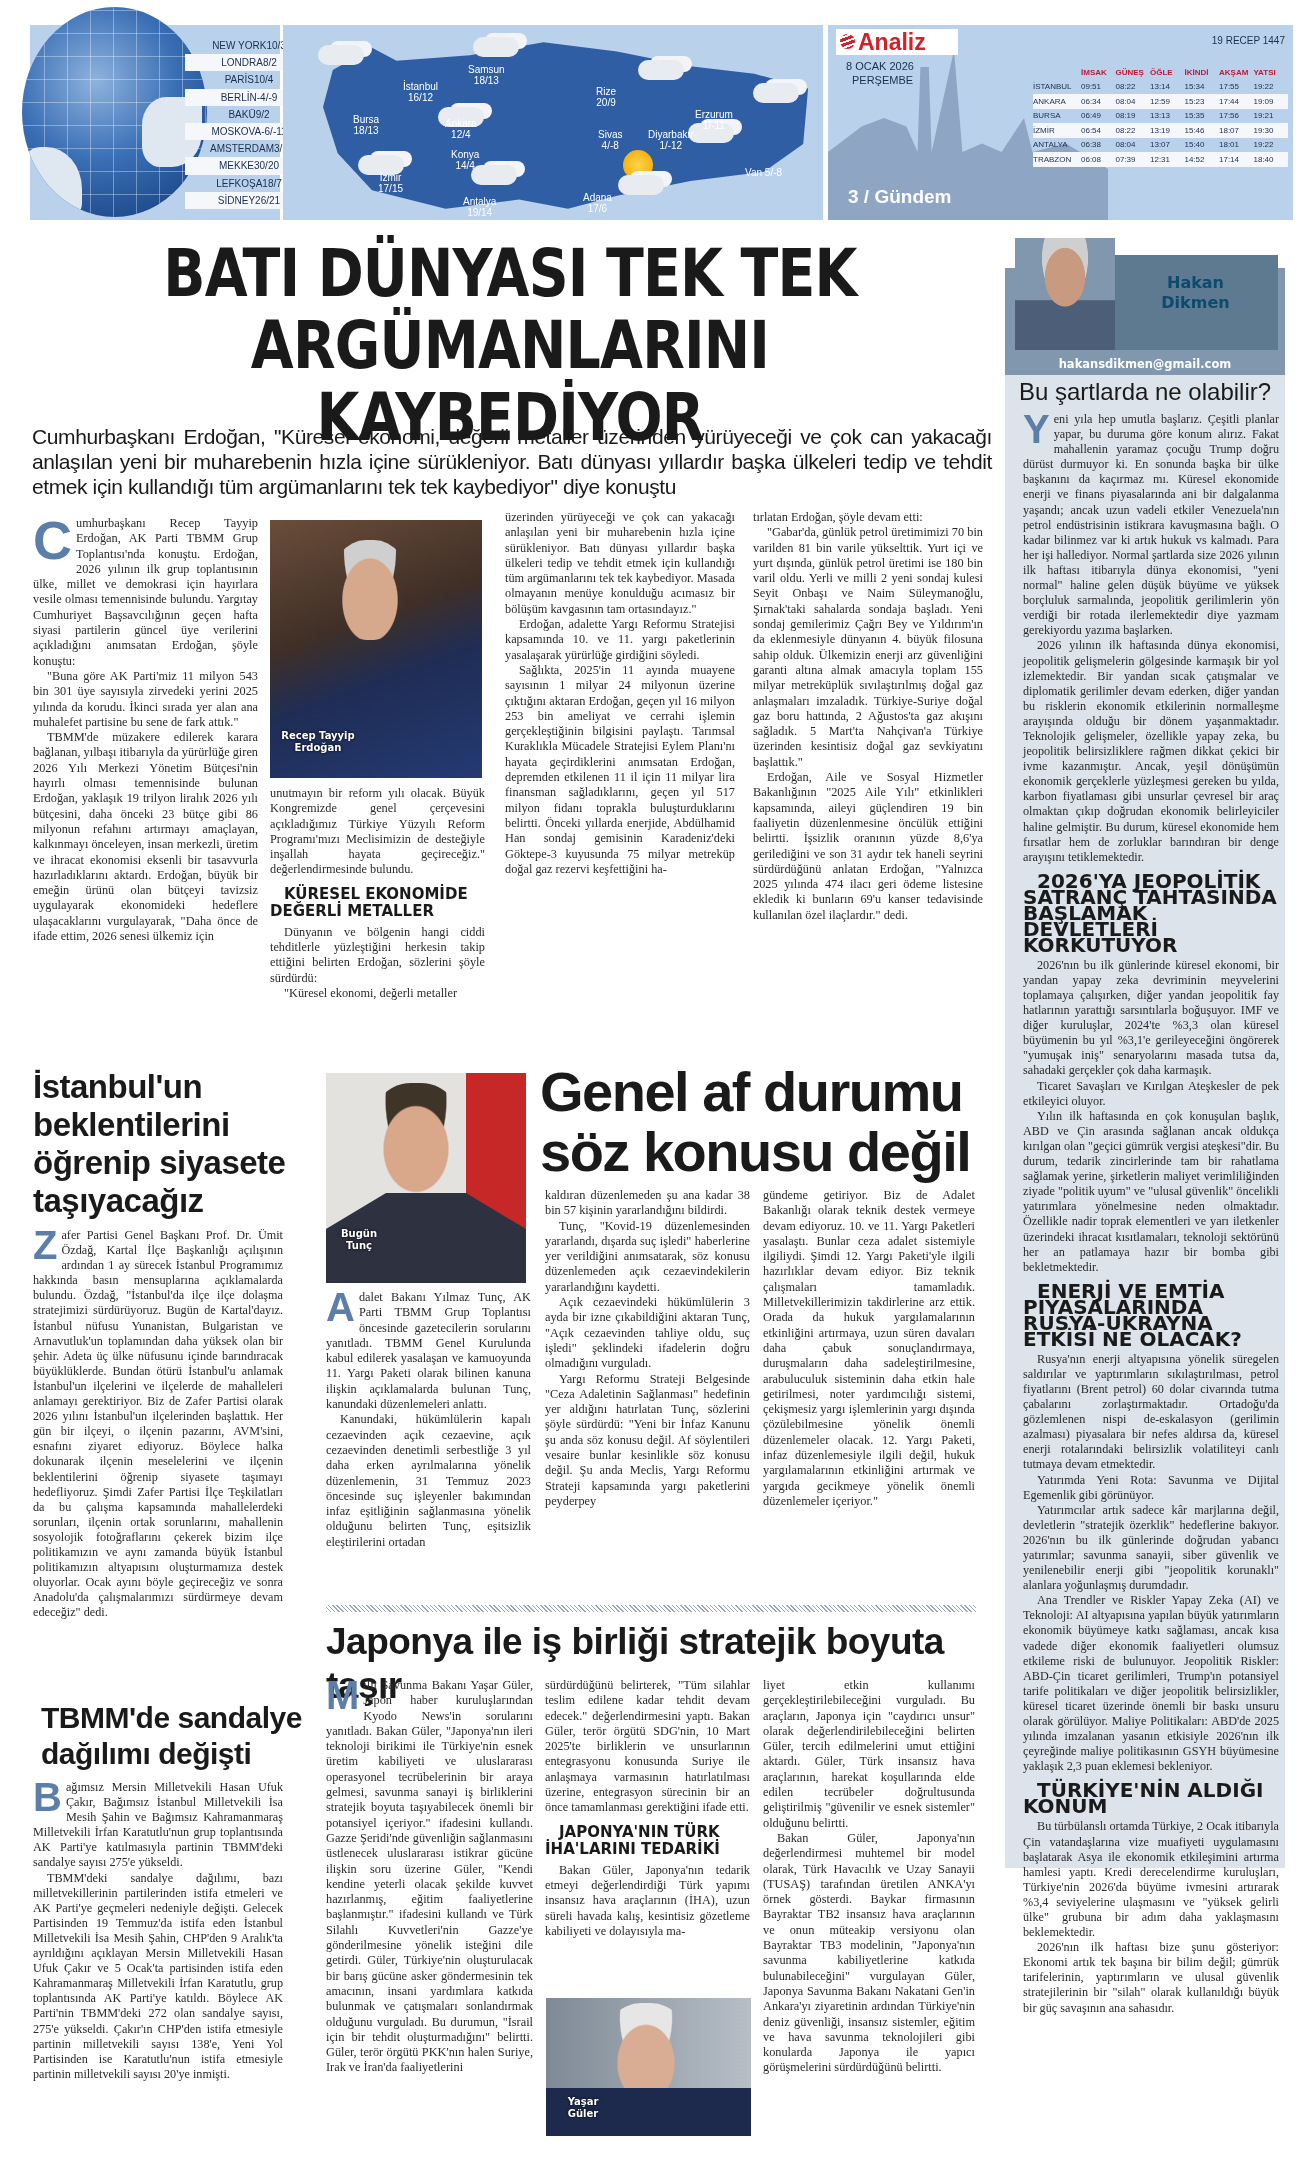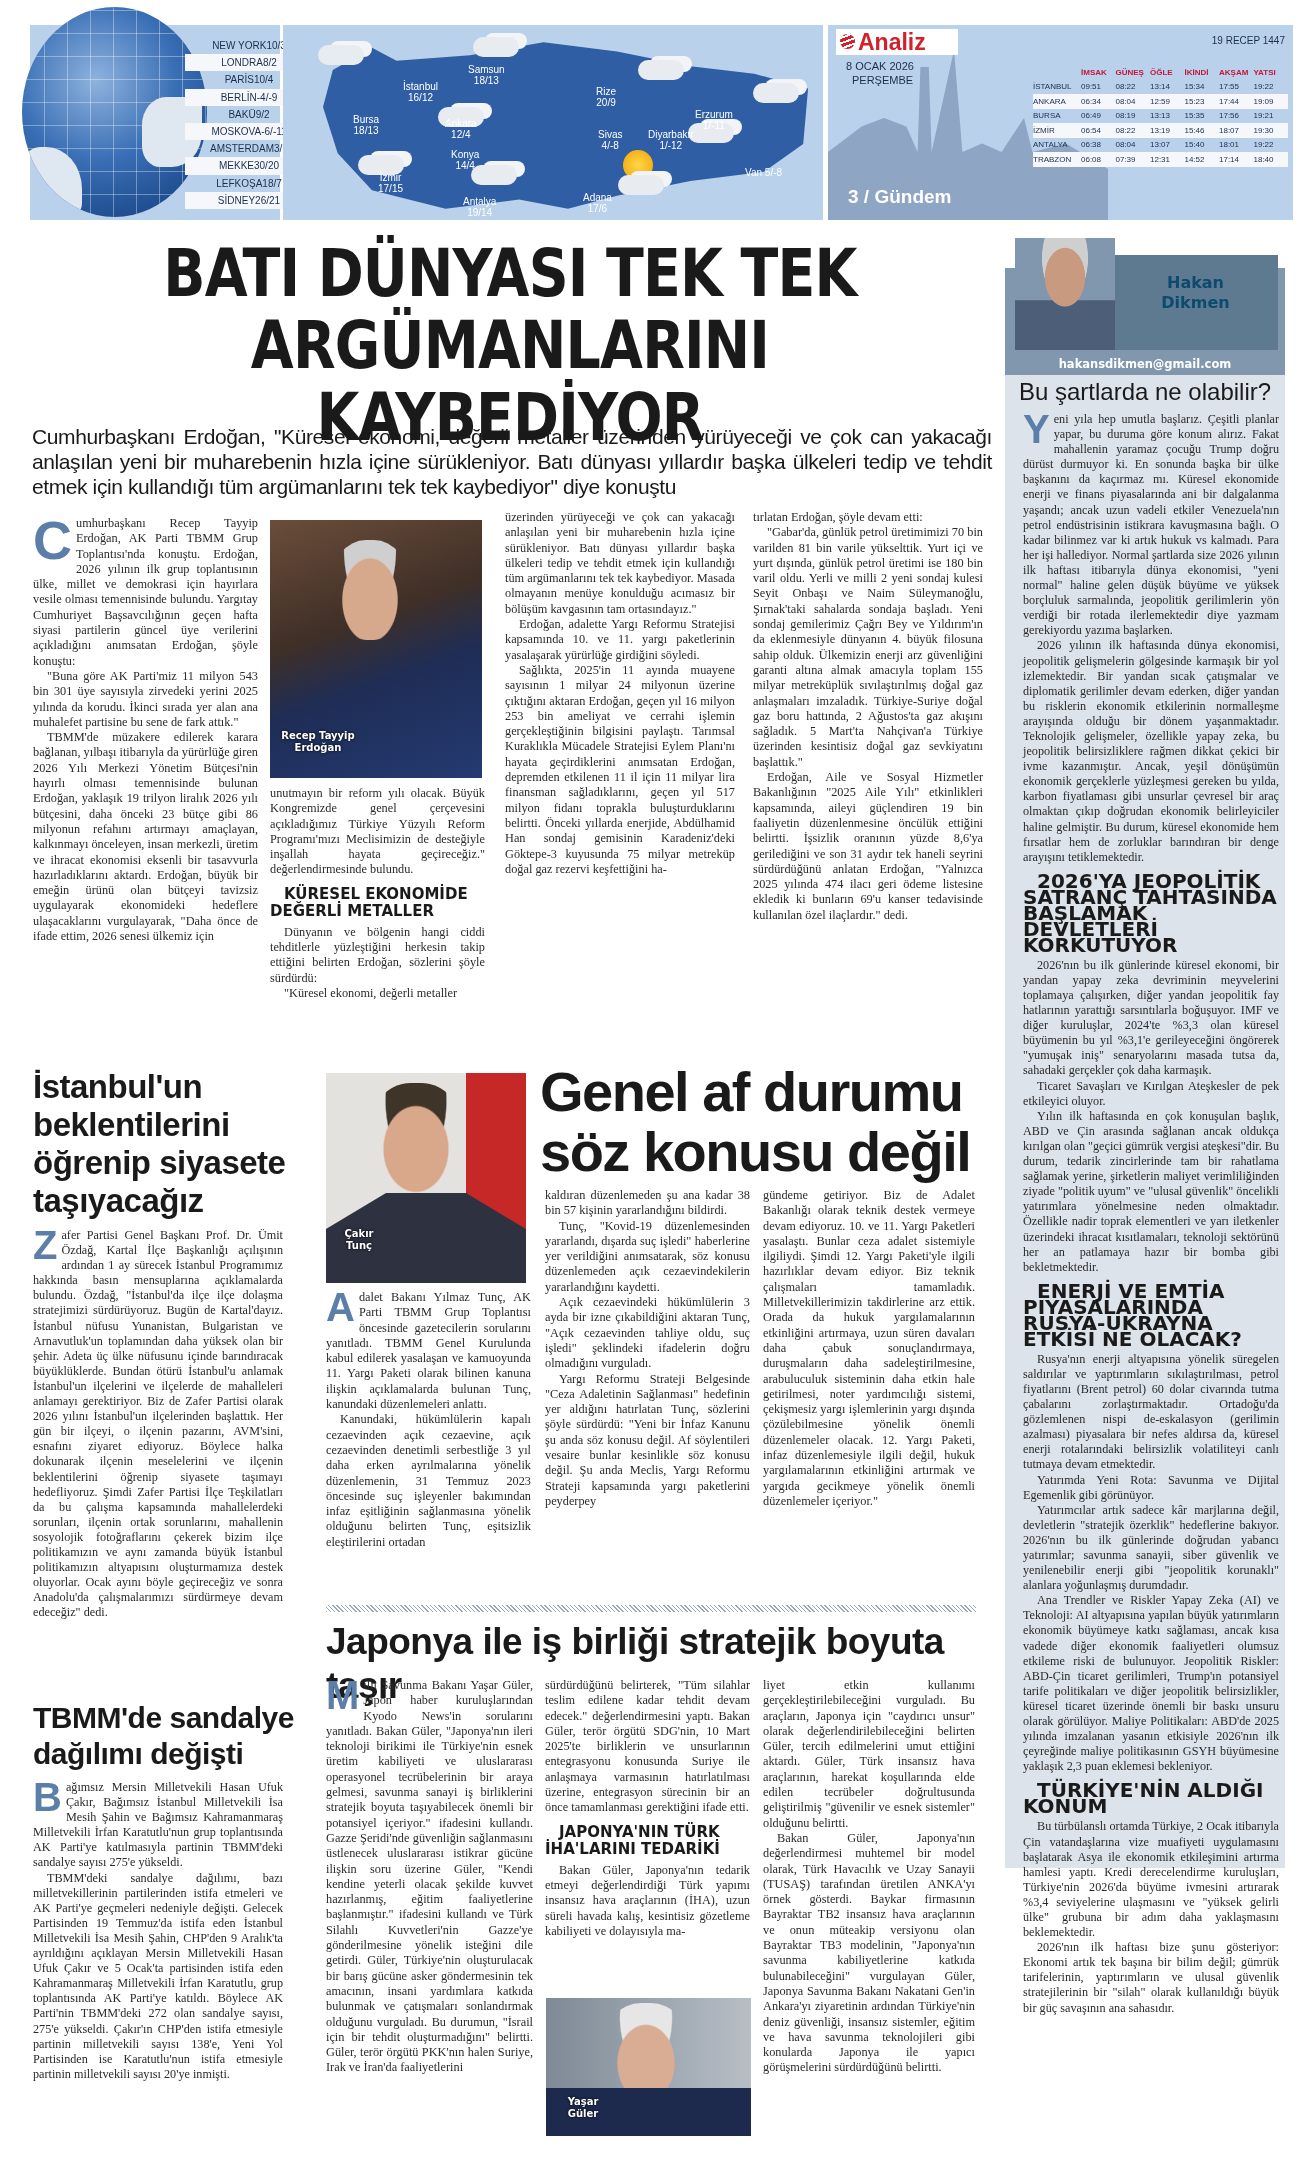--- a/index.html
+++ b/index.html
@@ -263,30 +263,30 @@
     <p>Bu türbülanslı ortamda Türkiye, 2 Ocak itibarıyla Çin vatandaşlarına vize muafiyeti uygulamasını başlatarak Asya ile ekonomik etkileşimini artırma hamlesi yaptı. Kredi derecelendirme kuruluşları, Türkiye'nin 2026'da büyüme ivmesini artırarak %3,4 seviyelerine ulaşmasını ve "yüksek gelirli ülke" grubuna bir adım daha yaklaşmasını beklemektedir.</p>
     <p>2026'nın ilk haftası bize şunu gösteriyor: Ekonomi artık tek başına bir bilim değil; gümrük tarifelerinin, yaptırımların ve ulusal güvenlik stratejilerinin bir "silah" olarak kullanıldığı büyük bir güç savaşının ana sahasıdır.</p>
   </div>
 </div>
 
 <h2 class="abs h2" style="left:33px;top:1068px;width:270px;font-size:33px;line-height:38px">İstanbul'un beklentilerini öğrenip siyasete taşıyacağız</h2>
 <div class="col" style="left:33px;top:1228px;width:250px;font-size:12.2px;line-height:15.1px">
   <p class="ni"><span class="drop" style="font-size:40px;line-height:30px">Z</span><span>afer Partisi Genel Başkanı Prof. Dr. Ümit Özdağ, Kartal İlçe Başkanlığı açılışının ardından 1 ay sürecek İstanbul Programımız hakkında basın mensuplarına açıklamalarda bulundu. Özdağ, "İstanbul'da ilçe ilçe dolaşma stratejimizi sürdürüyoruz. Bugün de Kartal'dayız. İstanbul nüfusu Yunanistan, Bulgaristan ve Arnavutluk'un toplamından daha yüksek olan bir şehir. Adeta üç ülke nüfusunu içinde barındıracak büyüklüklerde. Bundan ötürü İstanbul'u anlamak İstanbul'un ilçelerini ve ilçelerde de mahalleleri anlamayı gerektiriyor. Biz de Zafer Partisi olarak 2026 yılını İstanbul'un ilçelerinden başlattık. Her gün bir ilçeyi, o ilçenin pazarını, AVM'sini, esnafını ziyaret ediyoruz. Böylece halka dokunarak ilçenin meselelerini ve ilçenin beklentilerini öğrenip siyasete taşımayı hedefliyoruz. Şimdi Zafer Partisi İlçe Teşkilatları da bu çalışma kapsamında mahallelerdeki sorunları, ilçenin ortak sorunlarını, mahallenin sosyolojik fotoğraflarını çekerek bizim ilçe politikamızın ve aynı zamanda büyük İstanbul politikamızın altyapısını oluşturmamıza destek oluyorlar. Ocak ayını böyle geçireceğiz ve sonra Anadolu'da çalışmalarımızı sürdürmeye devam edeceğiz" dedi.</span></p>
 </div>
 
-<h2 class="abs h2" style="left:33px;top:1700px;width:270px;font-size:30px;line-height:36px">TBMM'de sandalye dağılımı değişti</h2>
+<h2 class="abs h2" style="left:41px;top:1700px;width:270px;font-size:30px;line-height:36px">TBMM'de sandalye dağılımı değişti</h2>
 <div class="col" style="left:33px;top:1780px;width:250px;font-size:12.2px;line-height:15.1px">
   <p class="ni"><span class="drop" style="font-size:40px;line-height:30px">B</span><span>ağımsız Mersin Milletvekili Hasan Ufuk Çakır, Bağımsız İstanbul Milletvekili İsa Mesih Şahin ve Bağımsız Kahramanmaraş Milletvekili İrfan Karatutlu'nun grup toplantısında AK Parti'ye katılmasıyla partinin TBMM'deki sandalye sayısı 275'e yükseldi.</span></p>
   <p>TBMM'deki sandalye dağılımı, bazı milletvekillerinin partilerinden istifa etmeleri ve AK Parti'ye geçmeleri nedeniyle değişti. Gelecek Partisinden 19 Temmuz'da istifa eden İstanbul Milletvekili İsa Mesih Şahin, CHP'den 9 Aralık'ta ayrıldığını açıklayan Mersin Milletvekili Hasan Ufuk Çakır ve 5 Ocak'ta partisinden istifa eden Kahramanmaraş Milletvekili İrfan Karatutlu, grup toplantısında AK Parti'ye katıldı. Böylece AK Parti'nin TBMM'deki 272 olan sandalye sayısı, 275'e yükseldi. Çakır'ın CHP'den istifa etmesiyle partinin milletvekili sayısı 138'e, Yeni Yol Partisinden ise Karatutlu'nun istifa etmesiyle partinin milletvekili sayısı 20'ye inmişti.</p>
 </div>
 
 <div class="photo" style="left:326px;top:1073px;width:200px;height:210px;background:linear-gradient(90deg,#e4e2df 70%,#c62828 70%)">
   <div style="position:absolute;left:40px;top:10px;width:100px;height:120px;border-radius:45%;background:radial-gradient(ellipse at 50% 55%,#d9a88a 0 45%,transparent 47%),radial-gradient(ellipse at 50% 15%,#3e3428 0 42%,transparent 44%)"></div>
   <div style="position:absolute;left:0;top:120px;width:200px;height:90px;background:#2d3140;clip-path:polygon(0 40%,30% 0,70% 0,100% 40%,100% 100%,0 100%)"></div>
-  <div class="cap" style="left:8px;top:155px;width:50px"><span>Çakır Tunç</span></div>
+  <div class="cap" style="left:8px;top:155px;width:50px"><span>Bugün Tunç</span></div>
 </div>
 <h2 class="abs h2" style="left:540px;top:1062px;width:460px;font-size:56px;line-height:60px;letter-spacing:-1.5px">Genel af durumu söz konusu değil</h2>
 <div class="col" style="left:326px;top:1290px;width:205px">
   <p class="ni"><span class="drop" style="font-size:40px;line-height:30px">A</span><span>dalet Bakanı Yılmaz Tunç, AK Parti TBMM Grup Toplantısı öncesinde gazetecilerin sorularını yanıtladı. TBMM Genel Kurulunda kabul edilerek yasalaşan ve kamuoyunda 11. Yargı Paketi olarak bilinen kanuna ilişkin açıklamalarda bulunan Tunç, kanundaki düzenlemeleri anlattı.</span></p>
   <p>Kanundaki, hükümlülerin kapalı cezaevinden açık cezaevine, açık cezaevinden denetimli serbestliğe 3 yıl daha erken ayrılmalarına yönelik düzenlemenin, 31 Temmuz 2023 öncesinde suç işleyenler bakımından infaz eşitliğinin sağlanmasına yönelik olduğunu belirten Tunç, eşitsizlik eleştirilerini ortadan</p>
 </div>
 <div class="col" style="left:545px;top:1188px;width:205px">
   <p class="ni">kaldıran düzenlemeden şu ana kadar 38 bin 57 kişinin yararlandığını bildirdi.</p>
   <p>Tunç, "Kovid-19 düzenlemesinden yararlandı, dışarda suç işledi" haberlerine yer verildiğini anımsatarak, söz konusu düzenlemeden açık cezaevindekilerin yararlandığını kaydetti.</p>
   <p>Açık cezaevindeki hükümlülerin 3 ayda bir izne çıkabildiğini aktaran Tunç, "Açık cezaevinden tahliye oldu, suç işledi" şeklindeki ifadelerin doğru olmadığını vurguladı.</p>

